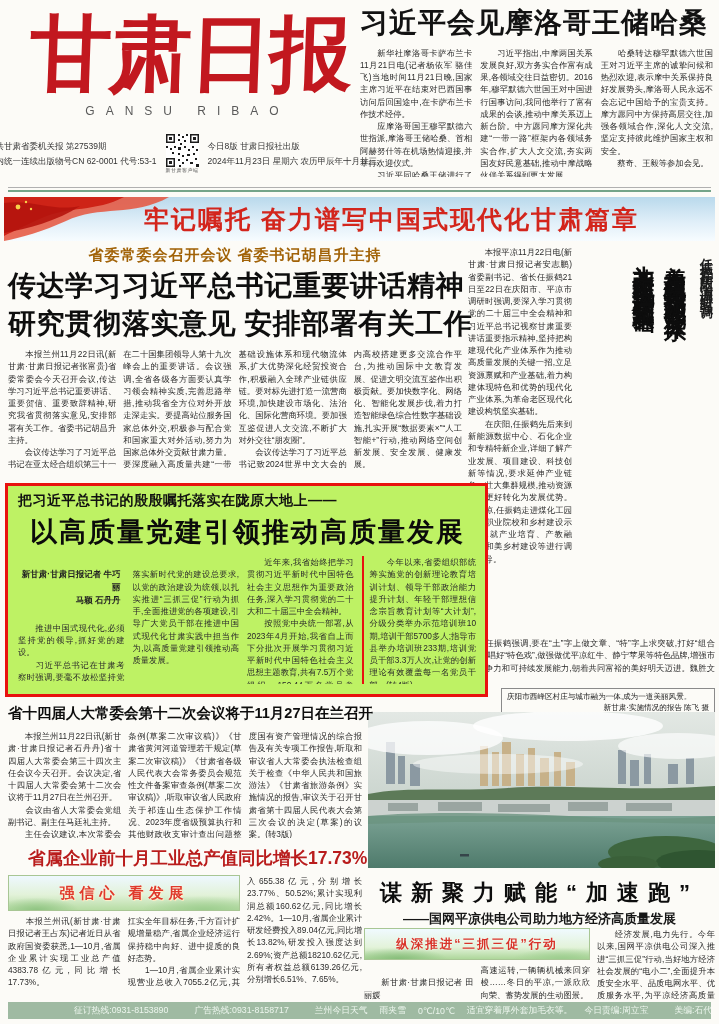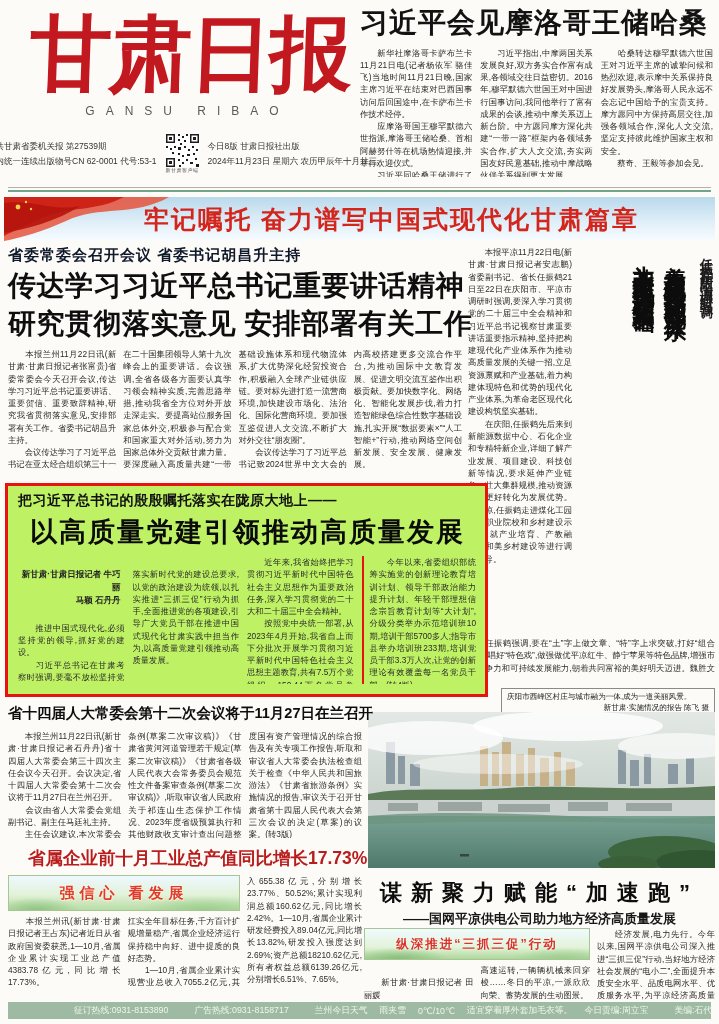--- a/index.html
+++ b/index.html
@@ -37,21 +37,21 @@
   
   .slogan { position:absolute; left:4px; top:197px; width:711px; height:44px;
             background:linear-gradient(180deg,#b9d9ec 0%,#dfeef8 55%,#f7fcff 100%); overflow:hidden; }
   .slogan-flag { position:absolute; left:0; top:0; width:170px; height:44px; }
   .slogan-text { position:absolute; left:140px; right:130px; top:0; height:44px;
                  line-height:44px; text-align:center; font-size:25px; font-weight:900;
                  color:#d3251c; letter-spacing:2px; white-space:nowrap; }
 
   
   .committee { position:absolute; left:8px; top:246px; width:454px; }
-  .cm-kicker { text-align:left; font-size:15px; font-weight:700; color:#0f172a; letter-spacing:1px; }
+  .cm-kicker { text-align:center; font-size:15px; font-weight:700; color:#a16207; letter-spacing:1px; }
   .cm-h1 { margin-top:3px; font-size:28px; font-weight:900; color:#0e0e0e;
            line-height:1.25; letter-spacing:0.5px; white-space:nowrap; }
   .cm-body { margin-top:7px; display:flex; gap:7px; height:124px; }
 
   
   .renzhenhe { position:absolute; left:468px; top:246px; width:247px; height:460px; }
   .rz-top { display:flex; height:386px; }
   .rz-body { width:104px; font-size:8.3px; line-height:1.48; text-align:justify; color:#2a2a2a;
              white-space:pre-line; overflow:hidden; }
   .rz-vert { flex:1; writing-mode:vertical-rl; height:386px; padding-top:2px; overflow:hidden; }

